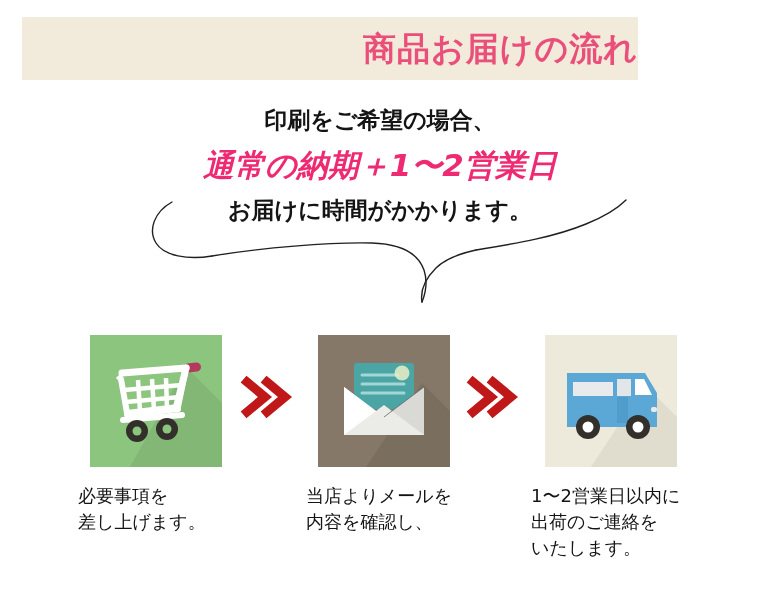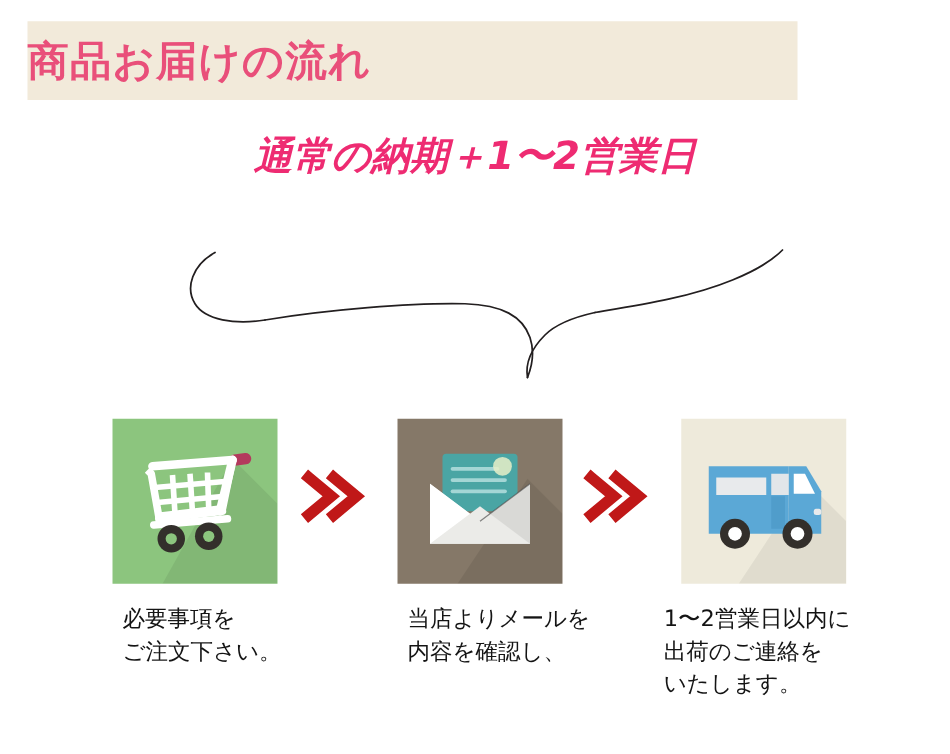--- a/index.html
+++ b/index.html
@@ -19,21 +19,21 @@
   
   #header-banner {
     position: absolute;
     left: 22px;
     top: 17px;
     width: 616px;
     height: 63px;
     background: #f2eada;
     display: flex;
     align-items: center;
-    justify-content: flex-start;
+    justify-content: flex-end;
   }
   #header-title {
     font-size: 33px;
     font-weight: bold;
     color: #e94f7a;
     letter-spacing: 1px;
     line-height: 1;
     white-space: nowrap;
   }
 
@@ -95,21 +95,21 @@
     margin-left: 24px;
     position: relative;
     overflow: hidden;
   }
   #step-0 .step-tile { background: #8cc57e; }
   #step-1 .step-tile { background: #857868; }
   #step-2 .step-tile { background: #eeeadb; }
 
   .step-caption {
     margin-top: 16px;
-    margin-left: 32px;
+    margin-left: 12px;
     font-size: 18px;
     font-weight: normal;
     color: #141414;
     line-height: 26px;
     white-space: nowrap;
   }
   #step-2 .step-caption { margin-left: 10px; }
 
   
   .chevron-arrow {
@@ -125,21 +125,23 @@
   .tile-svg { display: block; width: 132px; height: 132px; }
 </style>
 </head>
 <body>
 
 <div id="header-banner">
   <div id="header-title">商品お届けの流れ</div>
 </div>
 
 <div id="notice-block">
+  <div class="notice-line">印刷をご希望の場合、</div>
   <div id="notice-line-highlight">通常の納期＋1〜2営業日</div>
+  <div class="notice-line">お届けに時間がかかります。</div>
 </div>
 
 <div id="bubble-decoration">
   <svg viewBox="0 0 500 115" width="500" height="115" xmlns="http://www.w3.org/2000/svg">
     <g fill="none" stroke="#231f20" stroke-width="1.4" stroke-linecap="round">
 
       <path d="M 32 4 C 14 14, 8 32, 16 45 C 24 58, 48 62, 72 58"></path>
 
       <path d="M 72 58 C 120 50, 190 44, 232 45 C 262 46, 278 55, 284 72 C 288 84, 286 94, 282 104"></path>
 
@@ -177,21 +179,21 @@
         <path d="M33 85 L92 80" stroke="#ffffff" stroke-width="6" stroke-linecap="round"></path>
 
         <circle cx="47" cy="96" r="11" fill="#332f2b"></circle>
         <circle cx="47" cy="96" r="4.5" fill="#8cc57e"></circle>
         <circle cx="77" cy="94" r="11" fill="#332f2b"></circle>
         <circle cx="77" cy="94" r="4.5" fill="#8cc57e"></circle>
       </svg>
     </div>
     <div class="step-caption">
       <div>必要事項を</div>
-      <div>ご注文下さい。</div>
+      <div>差し上げます。</div>
     </div>
   </div>
 
   <div class="chevron-arrow" id="chevron-0">
     <svg viewBox="0 0 54 44" width="54" height="44" xmlns="http://www.w3.org/2000/svg">
       <g fill="none" stroke="#c01818" stroke-width="9" stroke-linecap="square">
         <polyline points="7,7 25,22 7,37"></polyline>
         <polyline points="27,7 45,22 27,37"></polyline>
       </g>
     </svg>

